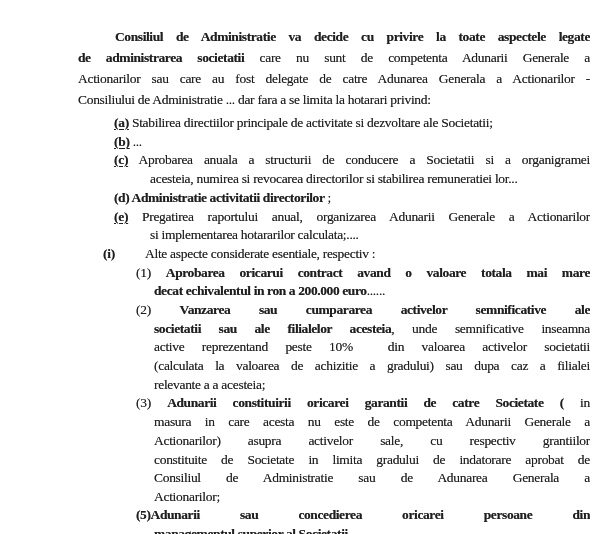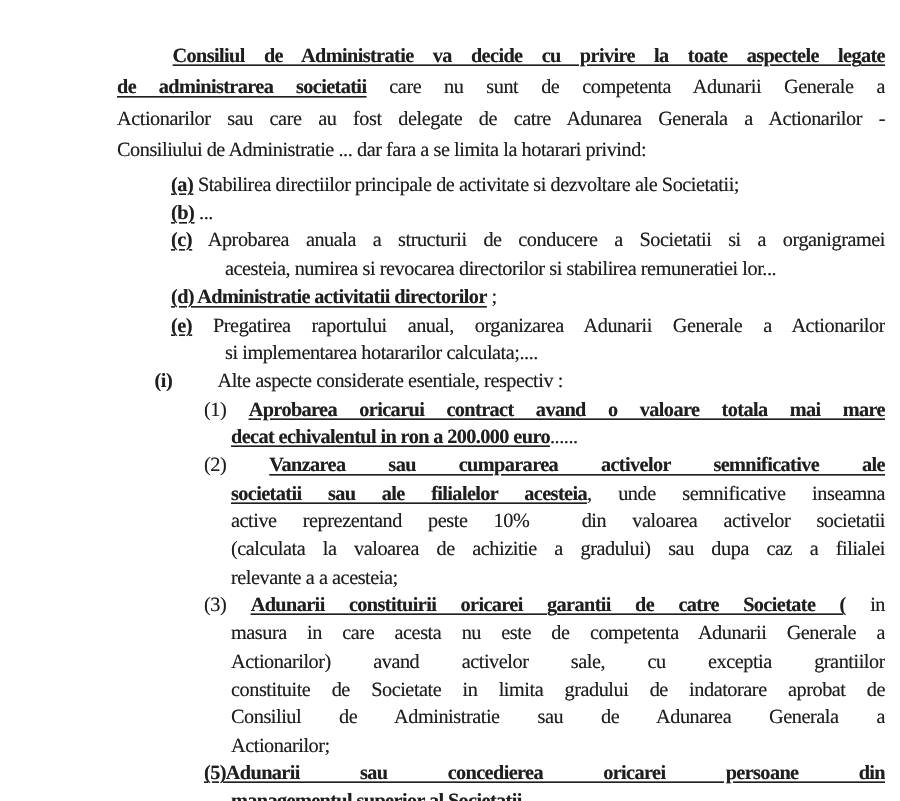--- a/index.html
+++ b/index.html
@@ -21,21 +21,20 @@
     right:10px;
     height:20px;
     line-height:19px;
     overflow:hidden;
     white-space:normal;
   }
   .para { line-height:21px; height:22px; }
   .j { text-align:justify; text-align-last:justify; }
   .b {
     font-weight:bold;
-    text-decoration:underline;
     text-underline-offset:2px;
     text-decoration-thickness:1px;
     letter-spacing:-0.4px;
     margin-top:44px;
   }
   .lbl {
     font-weight:bold;
     text-decoration:underline;
     text-underline-offset:2px;
     text-decoration-thickness:1px;
@@ -68,19 +67,19 @@
 <div class="ln" style="top:281px;left:154px"><span class="b">decat echivalentul in ron a 200.000 euro</span><span>......</span></div>
 
 <div class="ln j" style="top:300px;left:136px"><span>(2) </span><span class="b">Vanzarea sau cumpararea activelor semnificative ale</span></div>
 <div class="ln j" style="top:319px;left:154px"><span class="b">societatii sau ale filialelor acesteia</span><span>, unde semnificative inseamna</span></div>
 <div class="ln j" style="top:337px;left:154px"><span>active reprezentand peste 10%&nbsp; din valoarea activelor societatii</span></div>
 <div class="ln j" style="top:356px;left:154px"><span>(calculata la valoarea de achizitie a gradului) sau dupa caz a filialei</span></div>
 <div class="ln" style="top:375px;left:154px"><span>relevante a a acesteia;</span></div>
 
 <div class="ln j" style="top:393px;left:136px"><span>(3) </span><span class="b">Adunarii constituirii oricarei garantii de catre Societate (</span><span> in</span></div>
 <div class="ln j" style="top:412px;left:154px"><span>masura in care acesta nu este de competenta Adunarii Generale a</span></div>
-<div class="ln j" style="top:431px;left:154px"><span>Actionarilor) avand activelor sale, cu exceptia grantiilor</span></div>
+<div class="ln j" style="top:431px;left:154px"><span>Actionarilor) asupra activelor sale, cu respectiv grantiilor</span></div>
 <div class="ln j" style="top:450px;left:154px"><span>constituite de Societate in limita gradului de indatorare aprobat de</span></div>
 <div class="ln j" style="top:468px;left:154px"><span>Consiliul de Administratie sau de Adunarea Generala a</span></div>
 <div class="ln" style="top:487px;left:154px"><span>Actionarilor;</span></div>
 
 <div class="ln j" style="top:505px;left:136px"><span class="b">(5)</span><span class="b">Adunarii sau concedierea oricarei persoane din</span></div>
 <div class="ln" style="top:524px;left:154px"><span class="b">managementul superior al Societatii</span></div>
 
 </body></html>

